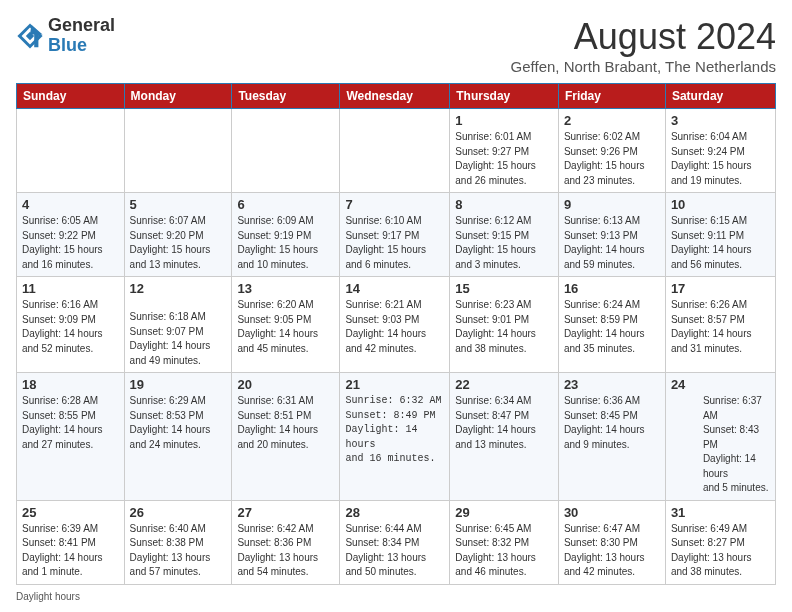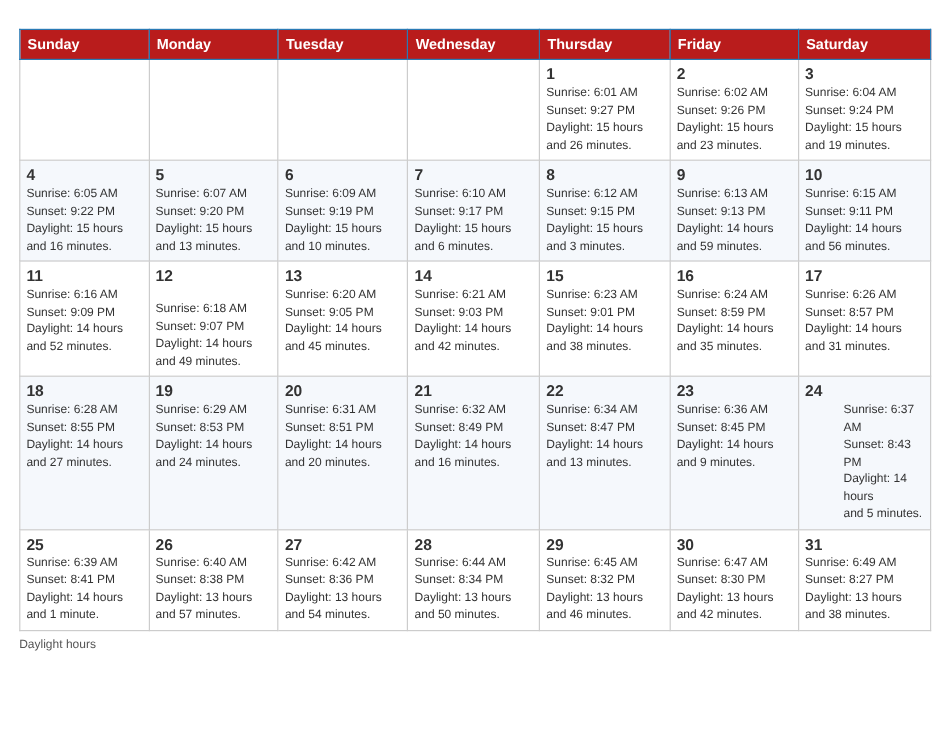--- a/index.html
+++ b/index.html
@@ -88,21 +88,36 @@
     .footer {
       margin-top: 6px;
       font-size: 10px;
       color: #555;
     }
   </style>
 </head>
 <body>
 
 <div class="header">
+  <div class="logo">
+    <svg class="logo-icon" viewBox="0 0 40 40">
+      <polygon points="20,2 38,20 20,38 2,20" fill="#2a7ab5"></polygon>
+      <polygon points="20,8 32,20 20,32 8,20" fill="#fff"></polygon>
+      <polygon points="20,14 26,20 20,26 14,20" fill="#2a7ab5"></polygon>
+
+      <path d="M22,4 L38,18 L32,18 L32,36 L26,36 L26,18 L20,18 Z" fill="#2a7ab5"></path>
+    </svg>
+    <div class="logo-text">
+      <span>General</span>
+      <span>Blue</span>
+    </div>
+  </div>
   <div class="title-block">
+    <div class="month-title">August 2024</div>
+    <div class="subtitle">Geffen, North Brabant, The Netherlands</div>
   </div>
 </div>
 
 <table class="calendar">
   <thead>
     <tr>
     <th>Sunday</th>
         <th>Monday</th>
         <th>Tuesday</th>
         <th>Wednesday</th>
@@ -258,21 +273,21 @@
         </td>
         <td>
           <span class="day-num">20</span>
           <div class="day-info" style="white-space: pre-line;">Sunrise: 6:31 AM
 Sunset: 8:51 PM
 Daylight: 14 hours
 and 20 minutes.</div>
         </td>
         <td>
           <span class="day-num">21</span>
-          <div class="day-info" style="white-space: pre-line;">Sunrise: 6:32 AM
+          <div class="day-info" style="white-space: pre-line; font-family: Liberation Mono, monospace;">Sunrise: 6:32 AM
 Sunset: 8:49 PM
 Daylight: 14 hours
 and 16 minutes.</div>
         </td>
         <td>
           <span class="day-num">22</span>
           <div class="day-info" style="white-space: pre-line;">Sunrise: 6:34 AM
 Sunset: 8:47 PM
 Daylight: 14 hours
 and 13 minutes.</div>

